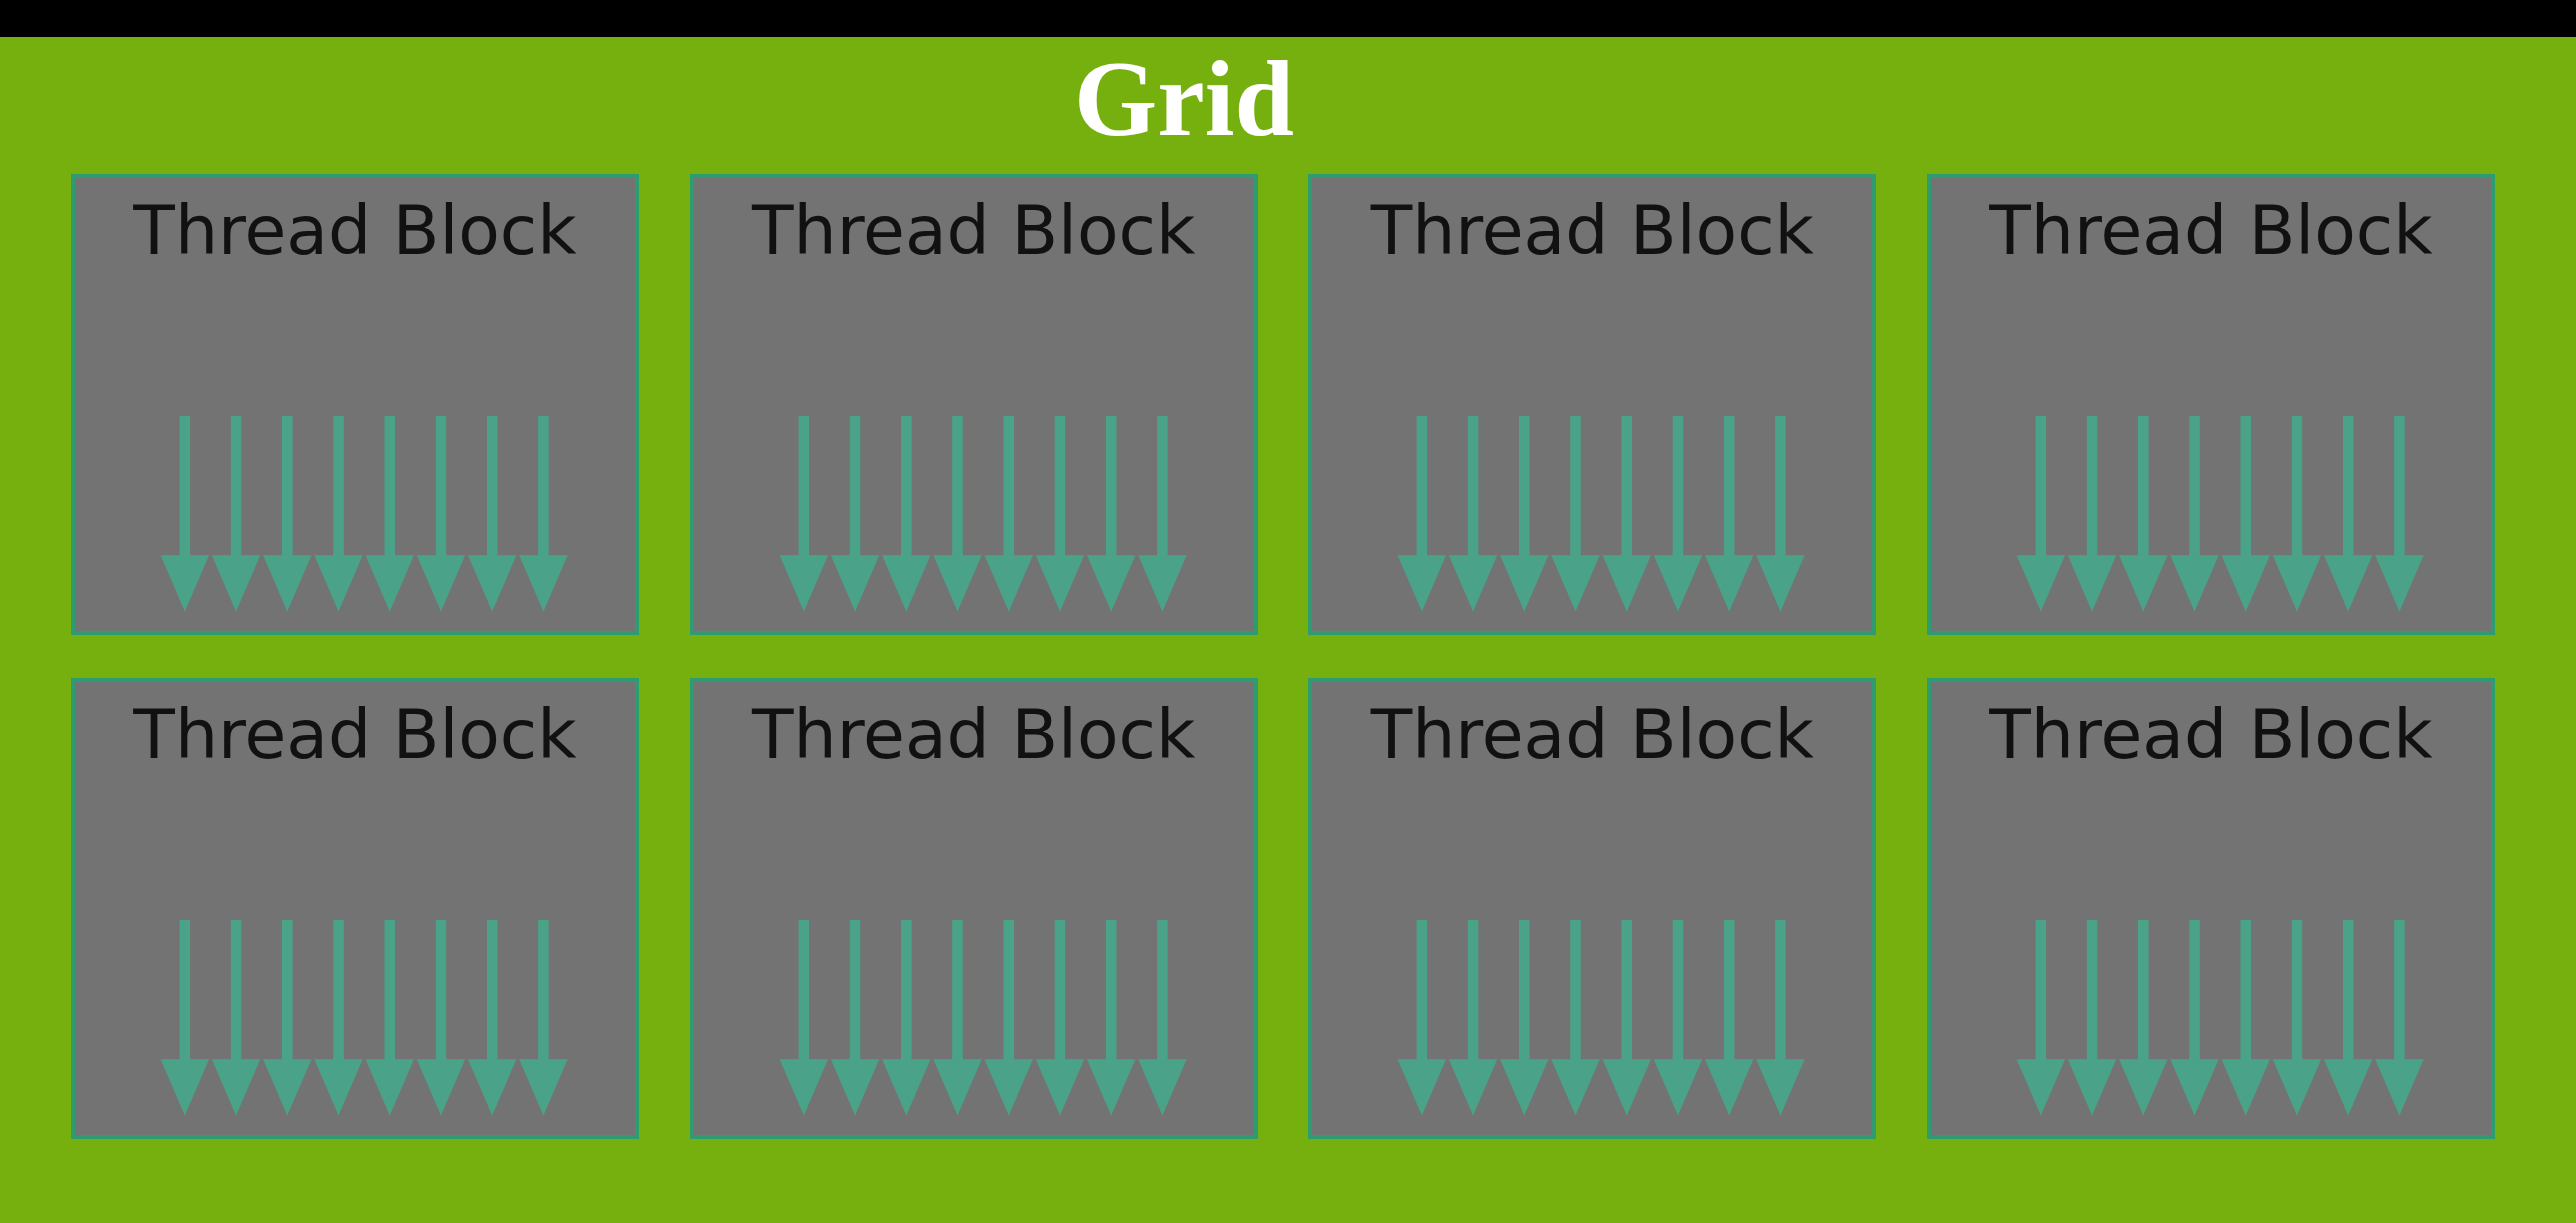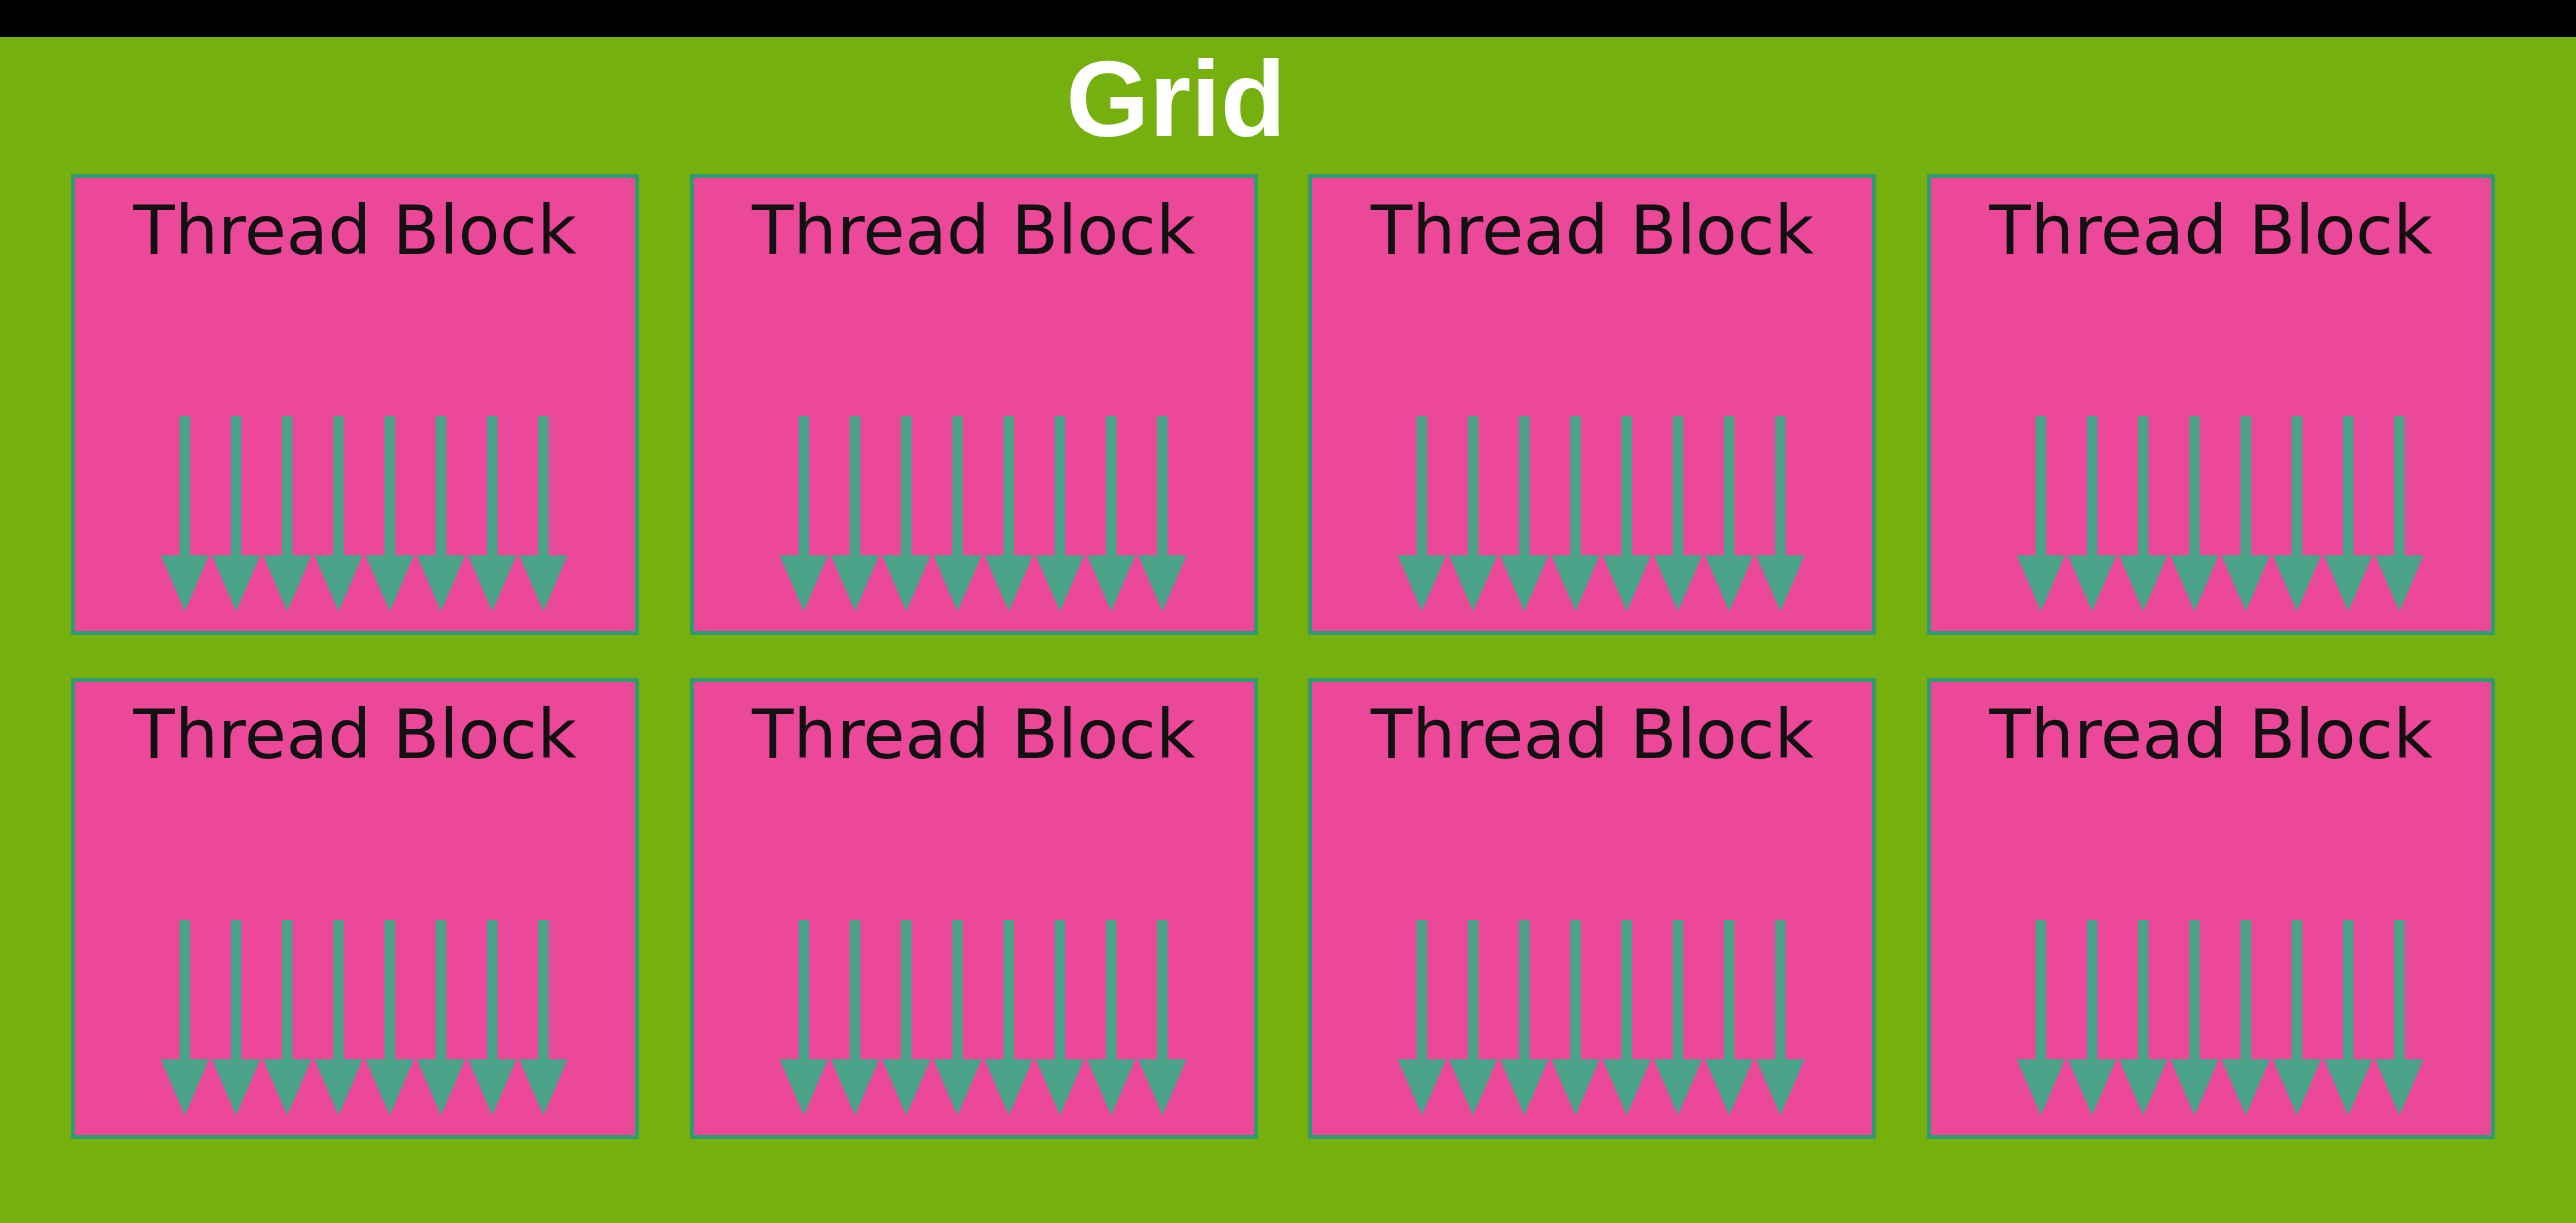--- a/index.html
+++ b/index.html
@@ -34,50 +34,50 @@
     position: absolute;
     left: 0;
     top: 37px;
     width: 2576px;
     height: 1187px;
     background: #76B00F;
   }
 
   .grid-title {
     position: absolute;
-    left: 8px;
+    left: 16px;
     top: 5.7px;
     width: 2336px;
     text-align: center;
     color: #FFFFFF;
     font-size: 107px;
     font-weight: bold;
     line-height: 1.05;
     letter-spacing: 0px;
-    font-family: Liberation Sans, sans-serif;
+    font-family: Liberation Serif, serif;
   }
 
   
   .block-row {
     position: absolute;
     left: 71px;
     width: 2424px;
     height: 461px;
     display: flex;
     justify-content: space-between;
   }
   .row-1 { top: 137px; }
   .row-2 { top: 641px; }
 
   .thread-block {
     position: relative;
     width: 568px;
     height: 461px;
     box-sizing: border-box;
-    background: #ec4899;
+    background: #737373;
     border: 4.3px solid #2E9C70;
     display: flex;
     flex-direction: column;
     align-items: center;
   }
 
   .block-label {
     margin-top: 18.5px;
     font-size: 68px;
     line-height: 1.0;

